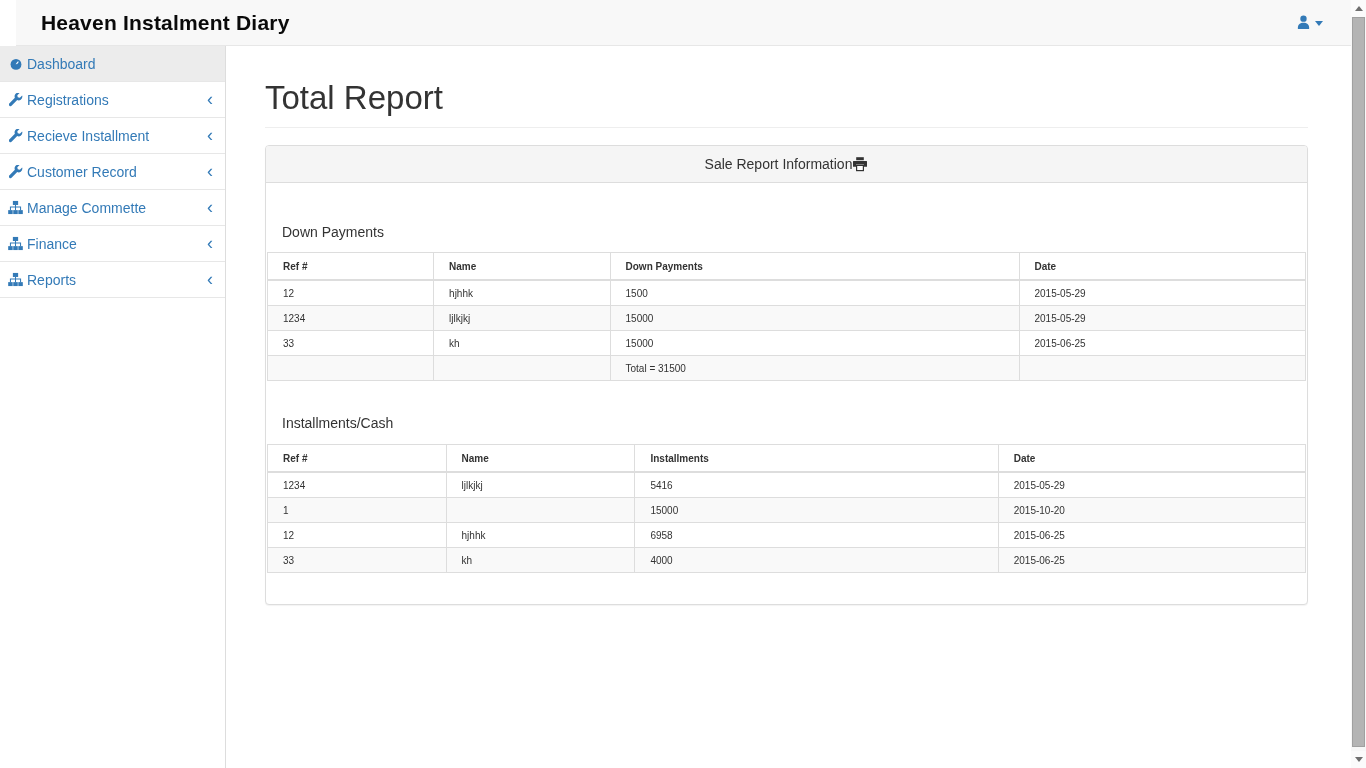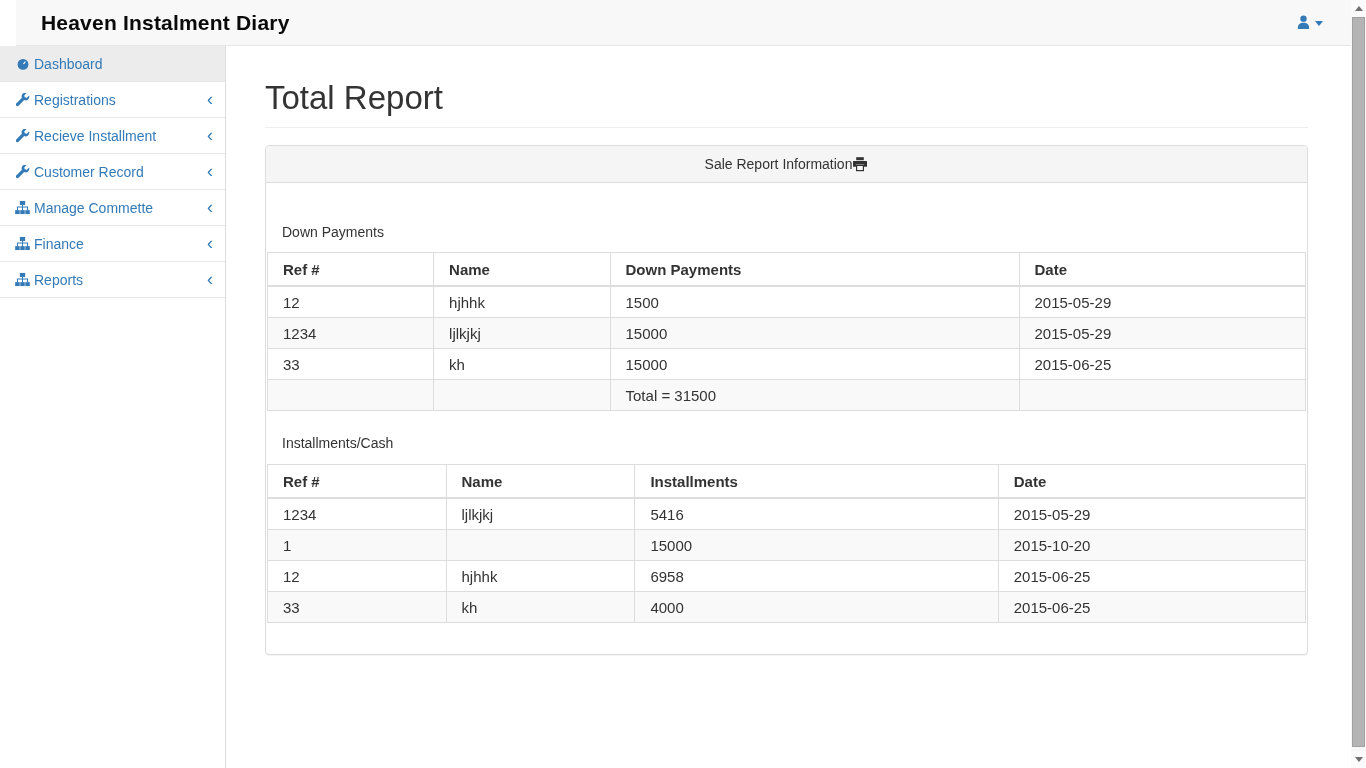--- a/index.html
+++ b/index.html
@@ -50,21 +50,21 @@
   .sidebar {
     width: 226px;
     flex: 0 0 226px;
     border-right: 1px solid #ddd;
     background: #fff;
   }
   .side-item {
     height: 36px;
     display: flex;
     align-items: center;
-    padding: 0 12px 0 15px;
+    padding: 0 12px 0 8px;
     border-bottom: 1px solid #e7e7e7;
     color: #337ab7;
     font-size: 14px;
     cursor: pointer;
     background: #fff;
   }
   .side-item.active { background: #ececec; }
   .side-item .icn {
     width: 15px; height: 15px;
     display: inline-flex;
@@ -142,35 +142,35 @@
     background: #fff;
     outline: none;
   }
 
   
   .section-label {
     font-size: 14px;
     color: #333;
     margin: 26px 15px 12px;
   }
-  .section-label.second { margin-top: 24px; margin-bottom: 13px; }
+  .section-label.second { margin-top: 34px; margin-bottom: 13px; }
 
   
   table.tbl {
     width: 100%;
     border-collapse: collapse;
     table-layout: fixed;
     font-size: 14px;
     color: #333;
   }
   .tbl th, .tbl td {
     border: 1px solid #ddd;
     text-align: left;
     padding: 7px 8px 6px 15px;
-    font-size: 15px;
+    font-size: 10px;
     overflow: hidden;
     white-space: nowrap;
   }
   .tbl th {
     font-weight: 700;
     border-bottom-width: 2px;
     padding-top: 8px; padding-bottom: 7px;
   }
   .tbl tbody tr:nth-child(even) { background: #f9f9f9; }
   .tbl-dp th:nth-child(1) { width: 16%; }

